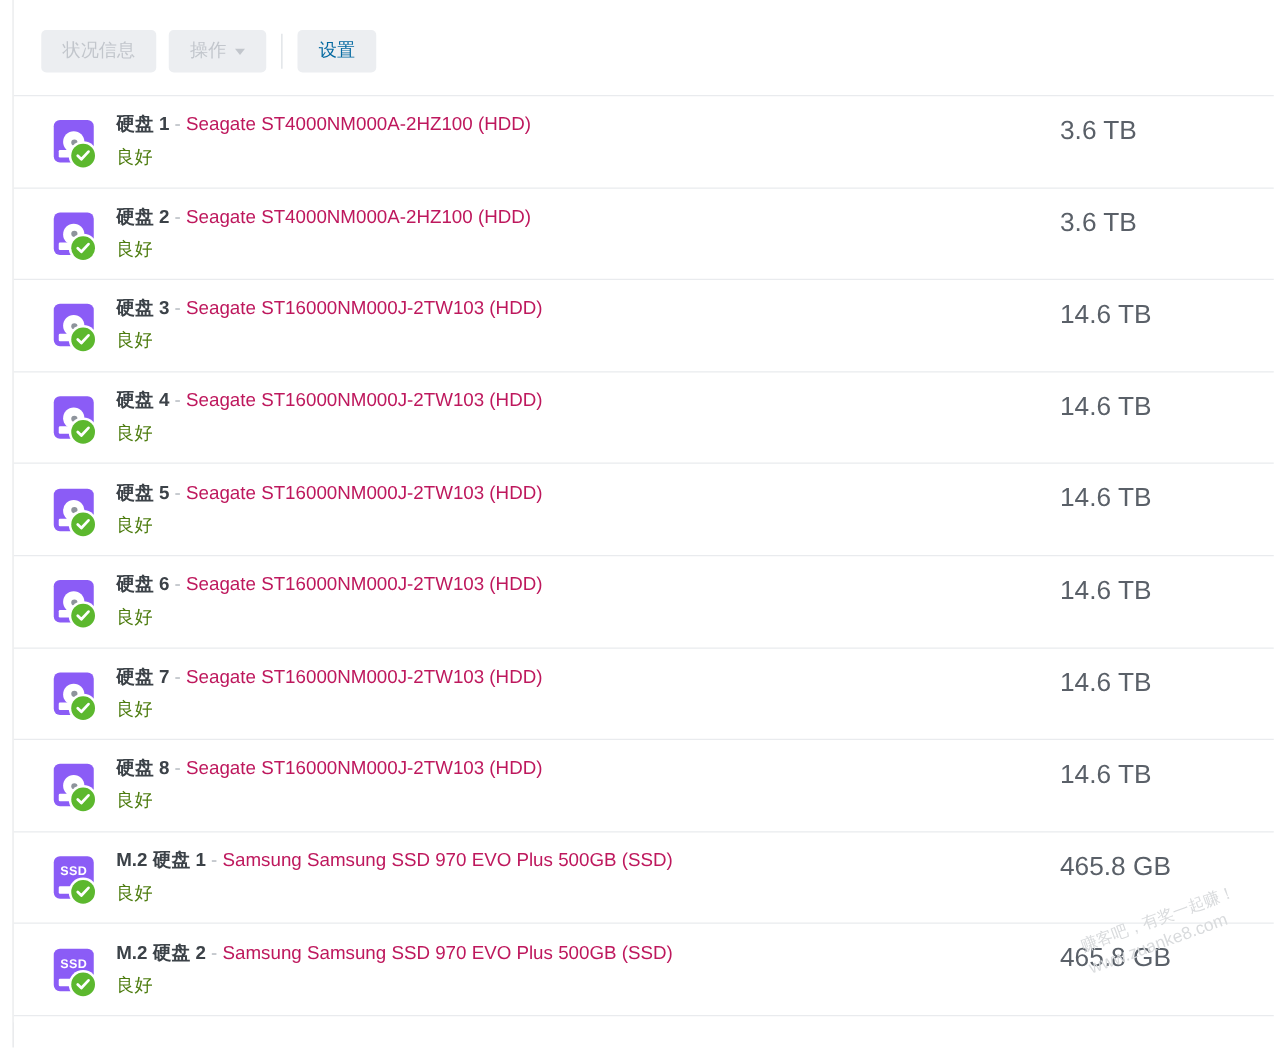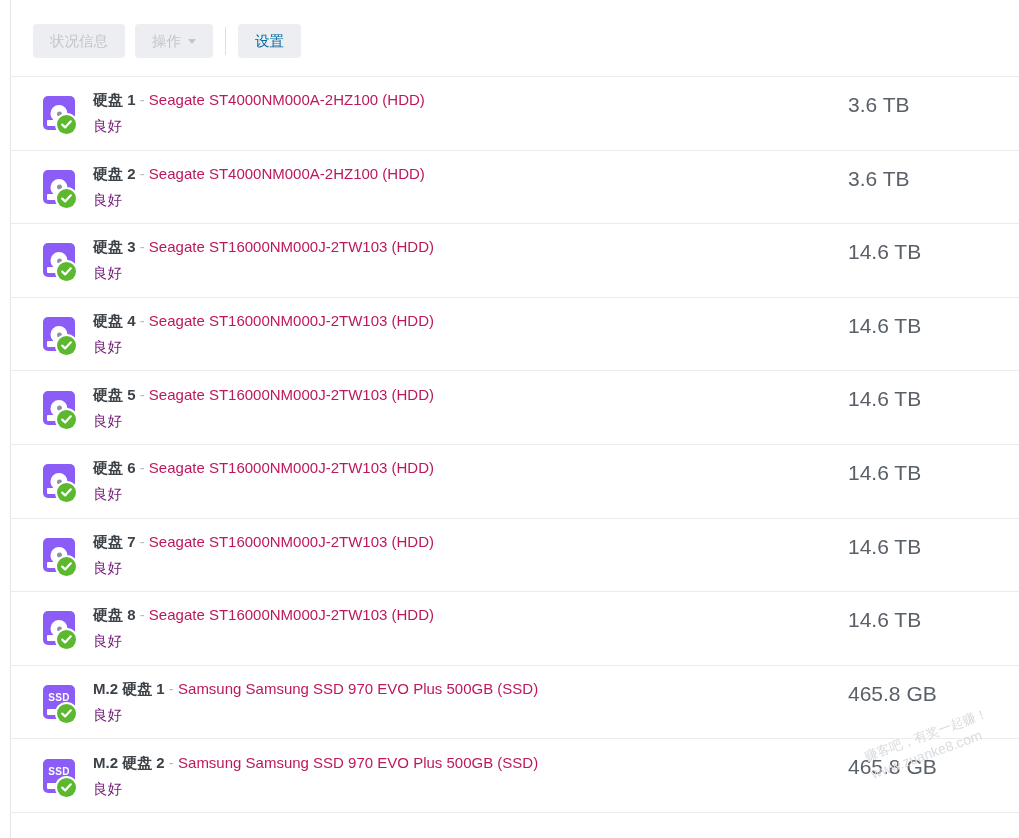--- a/index.html
+++ b/index.html
@@ -180,21 +180,21 @@
   .title-line .label {
     color: #3c4248;
     font-weight: bold;
   }
   .title-line .dash { color: #b6bbc1; }
   .title-line .model { color: #be185d; }
   .status {
     margin-top: 7px;
     font-size: 14.5px;
     line-height: 19px;
-    color: #701a75;
+    color: #4d7c0f;
     white-space: nowrap;
   }
 
   .capacity {
     position: absolute;
     left: 837px;
     top: 16px;
     font-size: 21px;
     color: #5a6068;
     white-space: nowrap;

